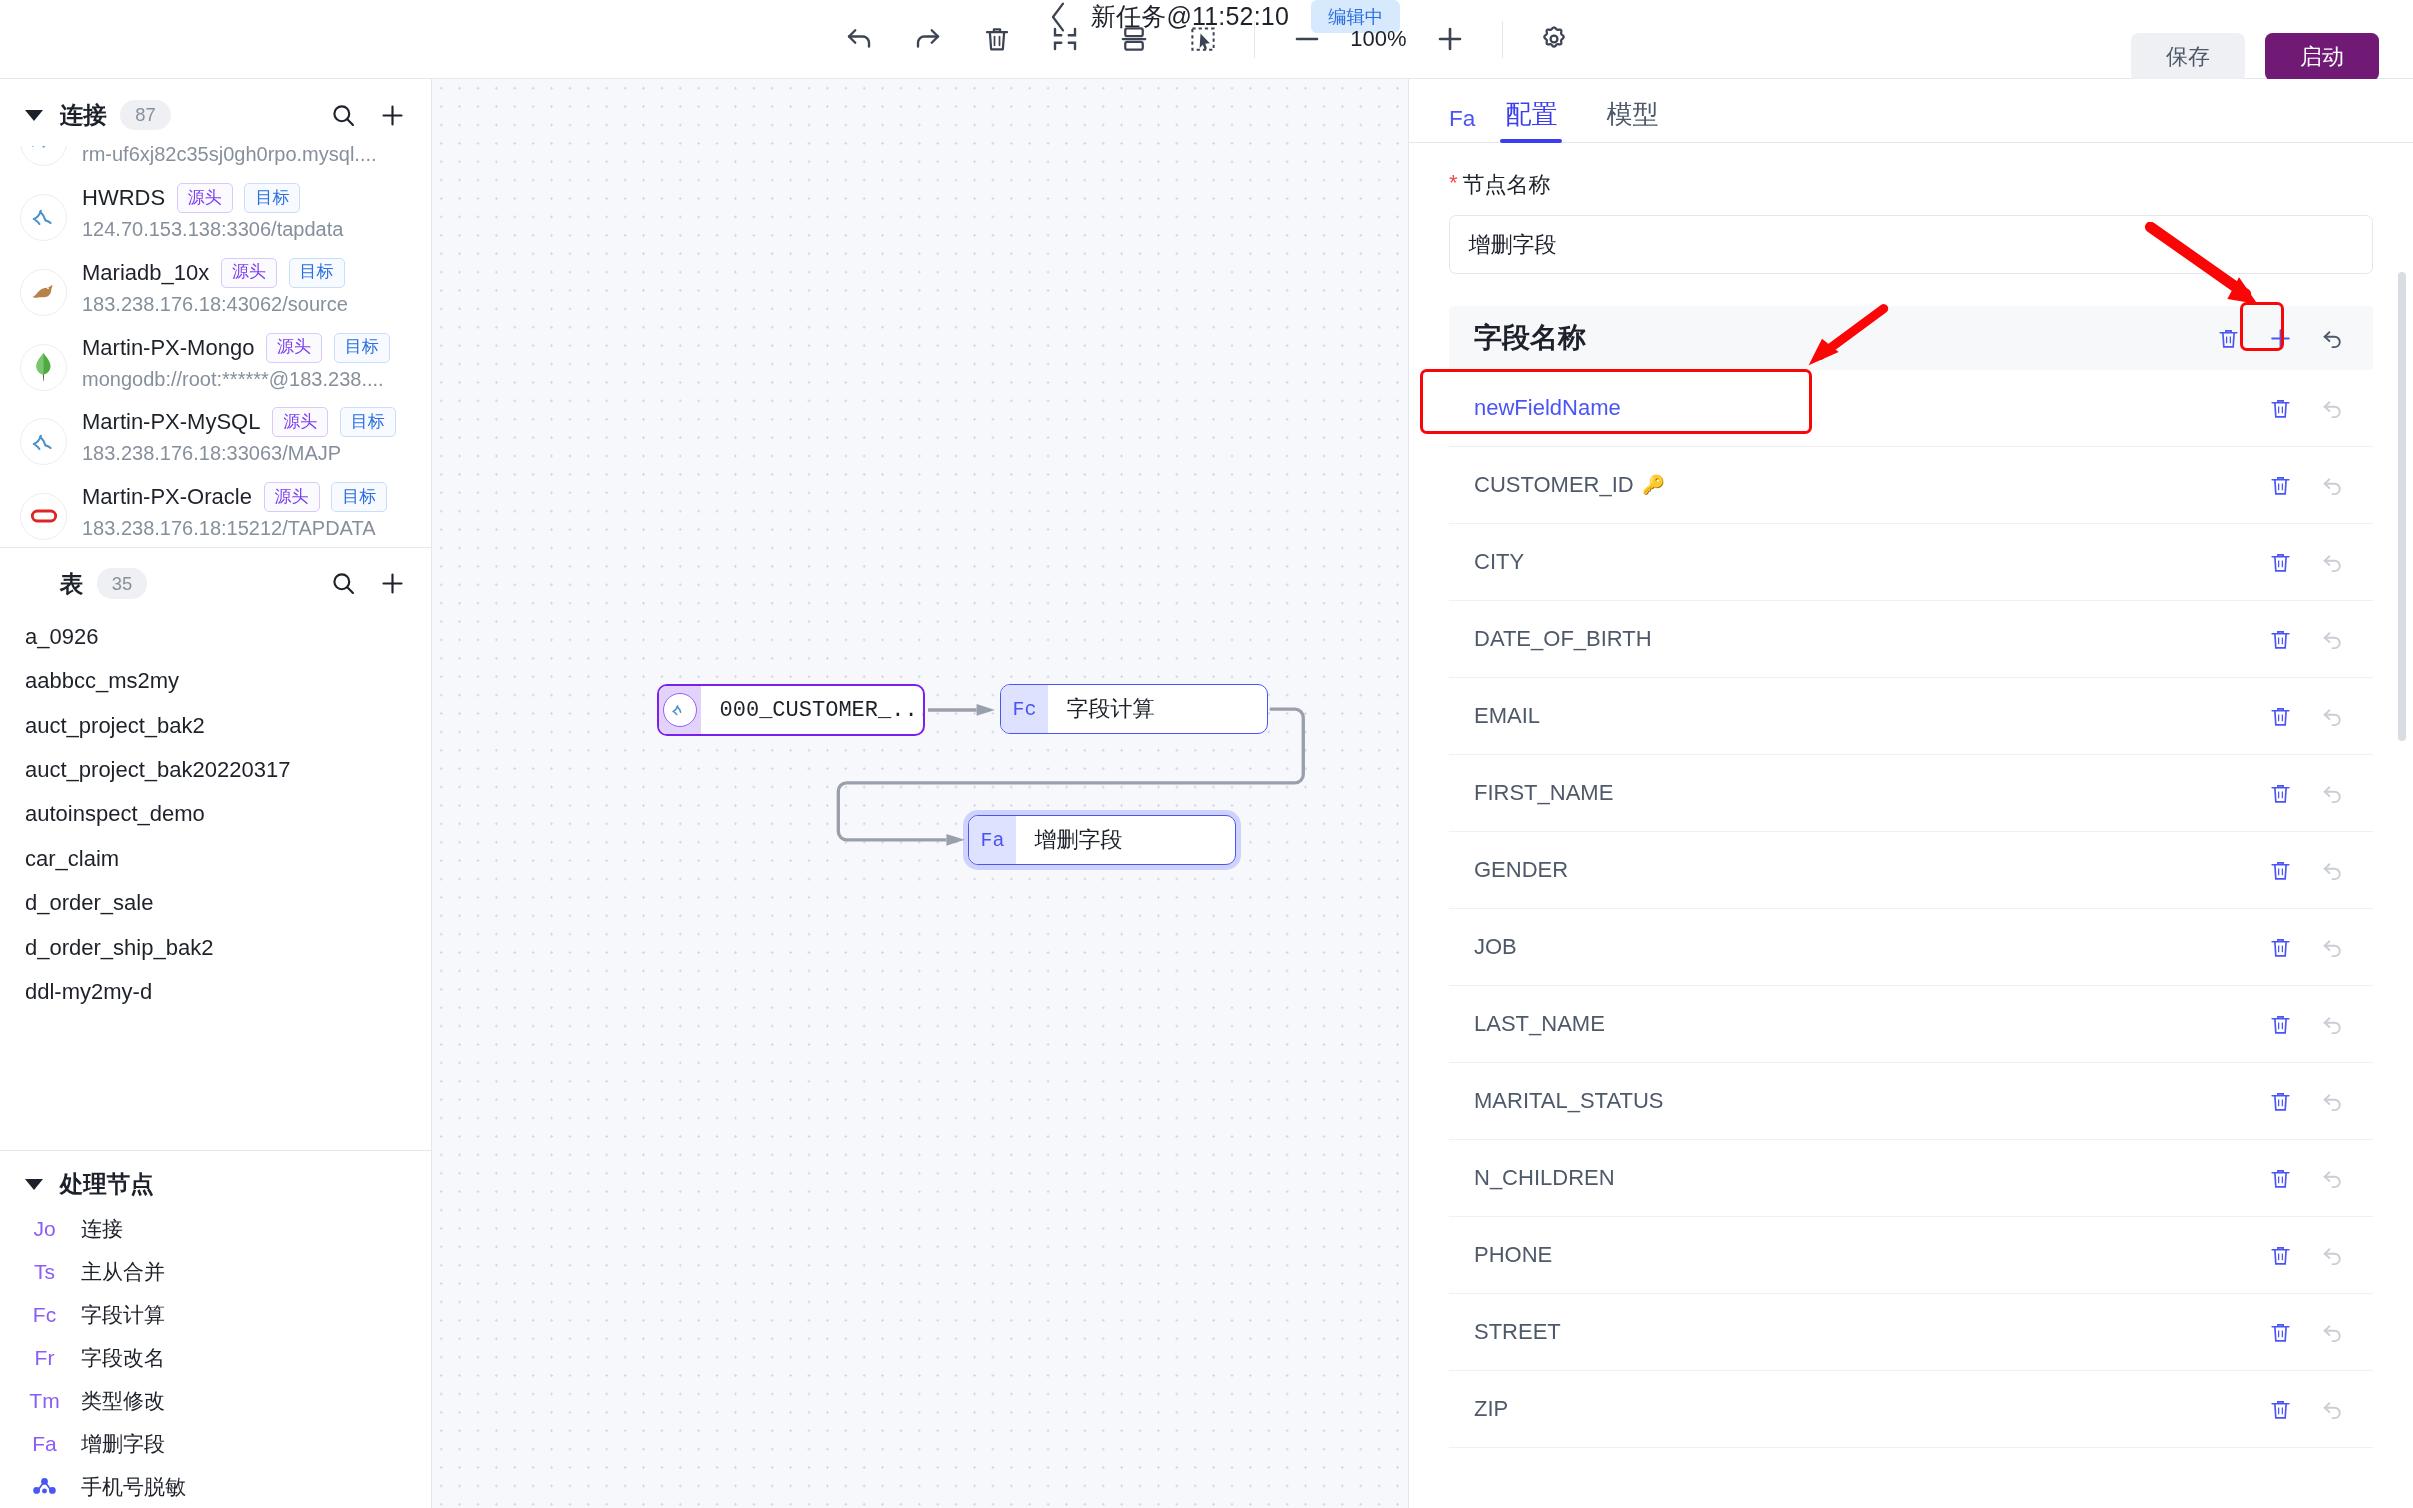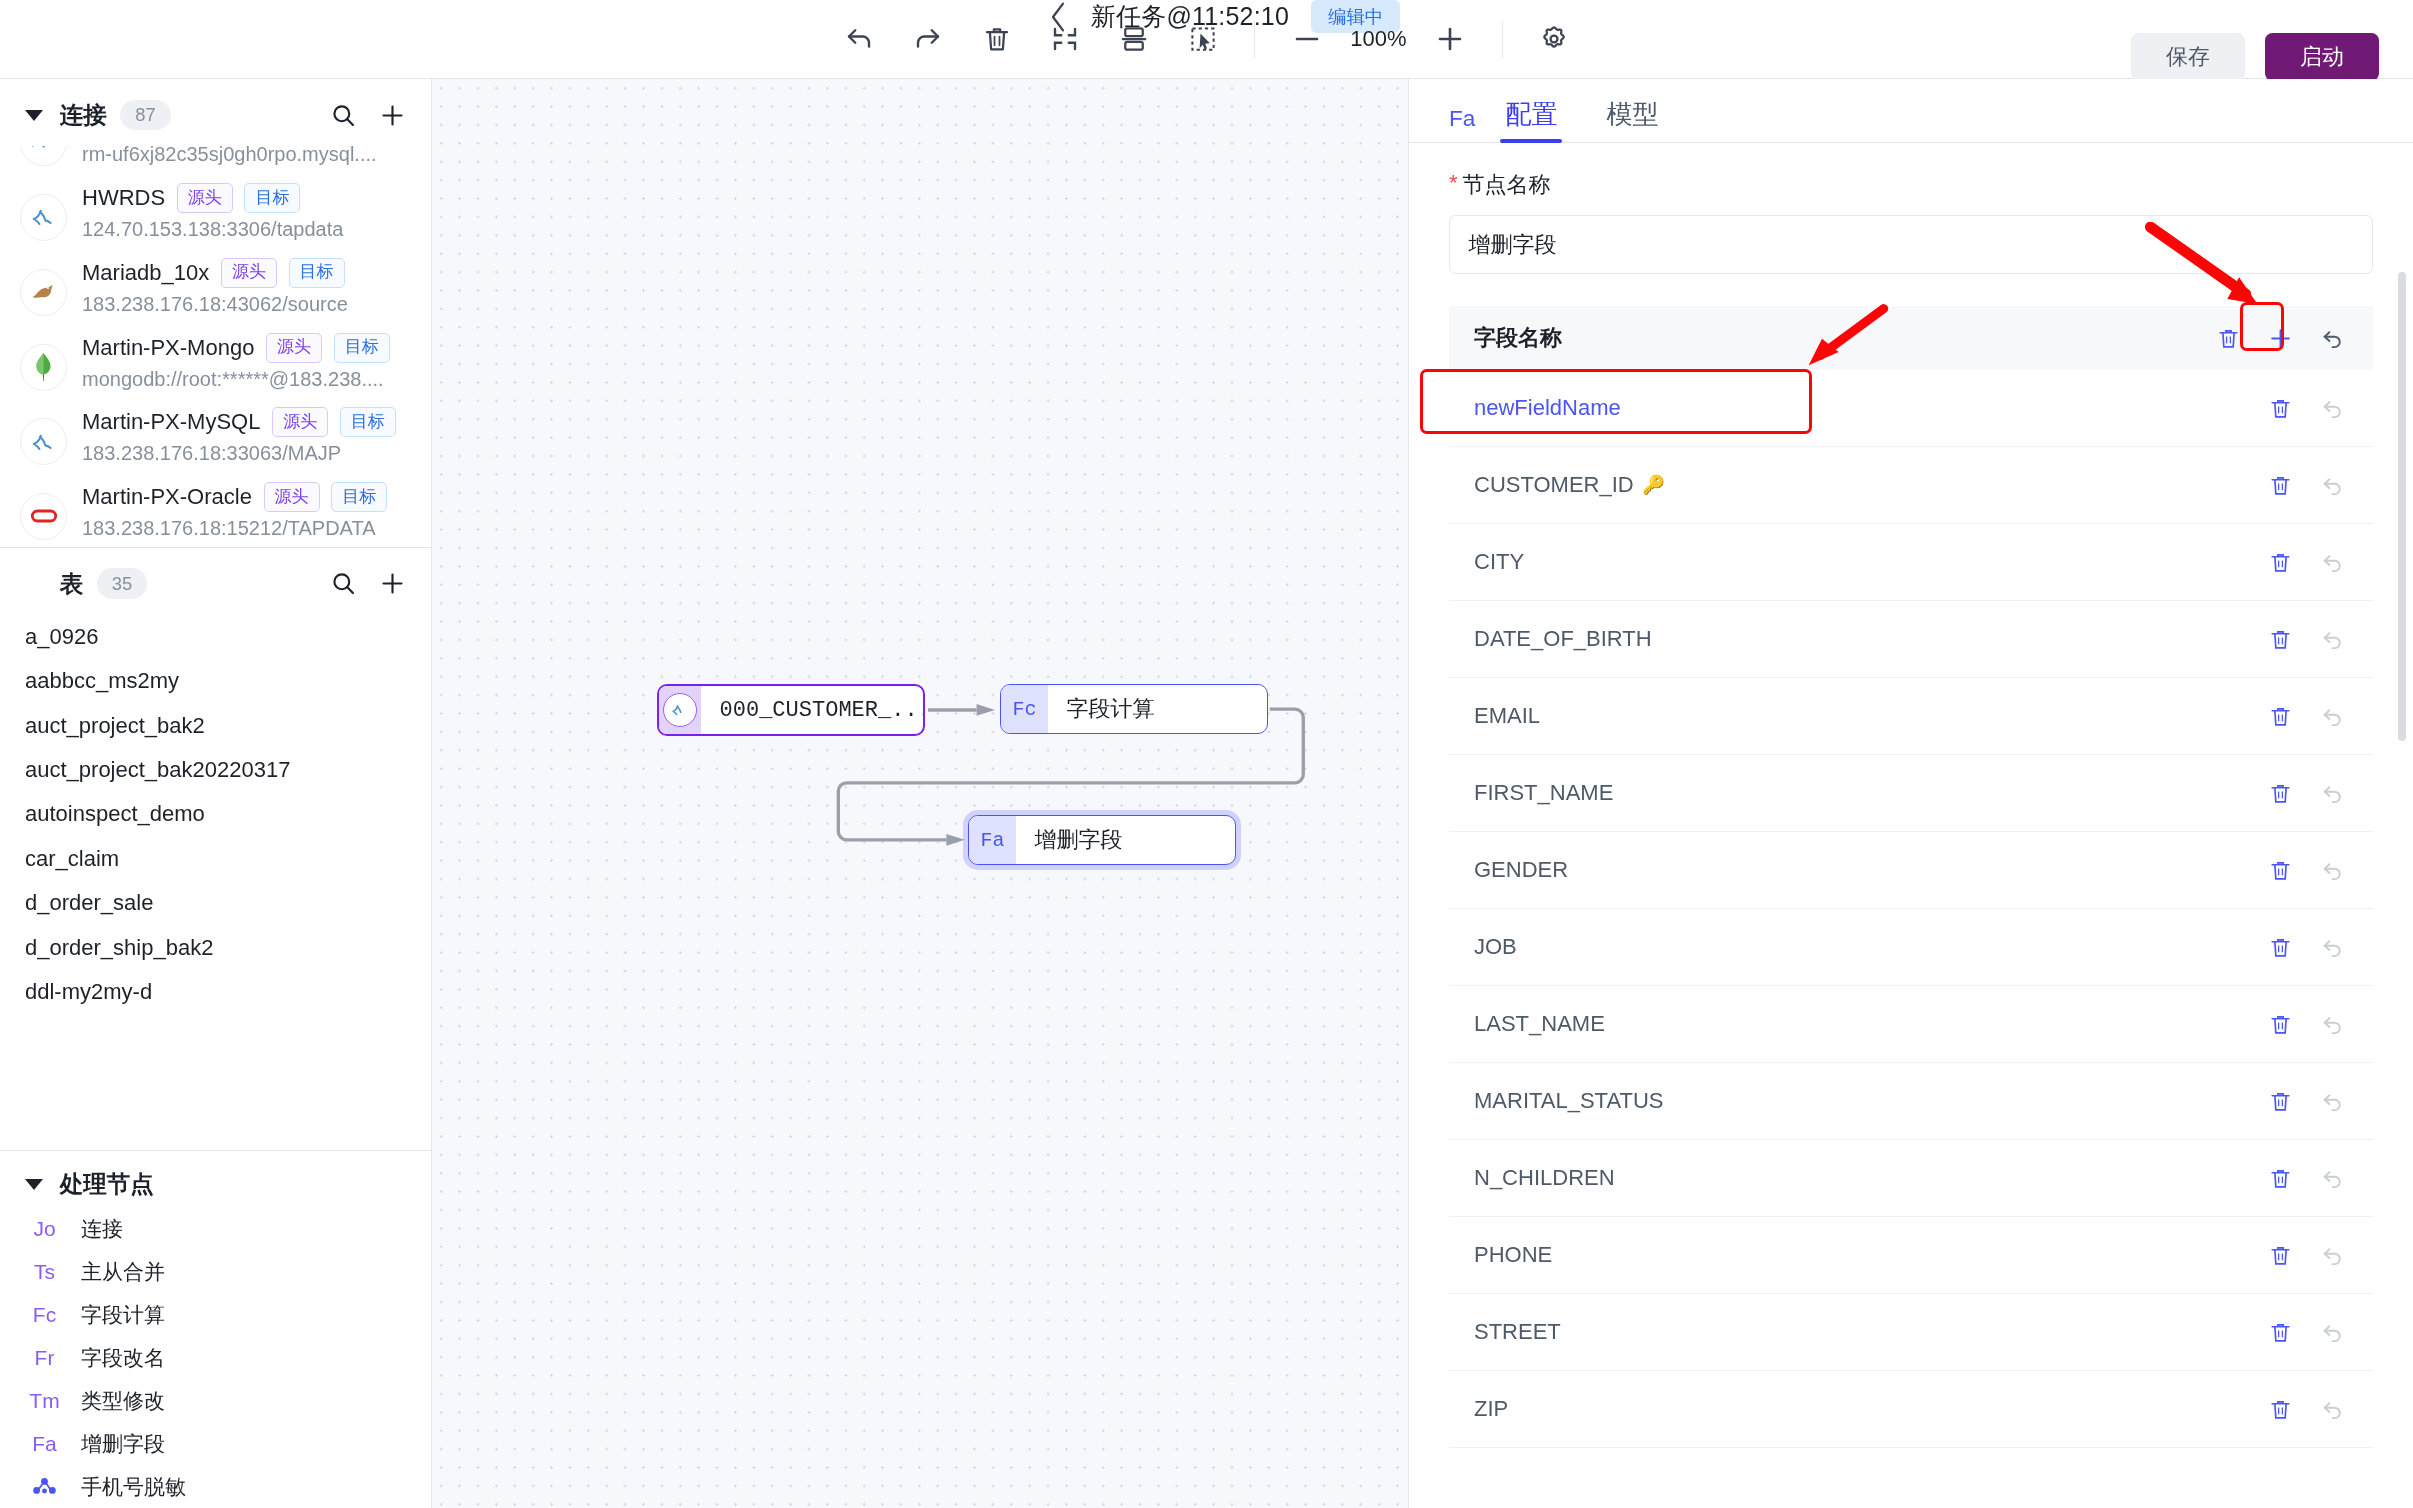--- a/index.html
+++ b/index.html
@@ -173,21 +173,21 @@
   .name-input {
     height: 59px; border: 0.8px solid #e4e7ed; border-radius: 6.7px;
     display: flex; align-items: center; padding: 0 18.4px; font-size: 22px; color: #1d2129;
     background: #fff; cursor: text;
   }
 
   .fl-header {
     margin-top: 32px; background: #f7f8fa; height: 64px; display: flex; align-items: center;
     padding: 0 28.5px 0 25px; border-radius: 3.4px;
   }
-  .fl-header .h-title { font-size: 22px; color: #1d2129; font-weight: bold; }
+  .fl-header .h-title { font-size: 28px; color: #1d2129; font-weight: bold; }
   .fl-actions { margin-left: auto; display: flex; align-items: center; gap: 27px; }
 
   .fl-row {
     height: 77px; display: flex; align-items: center; padding: 0 28.5px 0 25px;
     border-bottom: 0.8px solid #eef0f3; position: relative;
   }
   .fl-row .f-name { font-size: 22px; color: #4e5969; display: flex; align-items: center; gap: 8.4px; }
   .fl-row.is-new .f-name { color: #4a55f5; }
   .row-actions { margin-left: auto; display: flex; align-items: center; gap: 27px; }
   .ic-del { color: #4a55f5; cursor: pointer; display: flex; }

